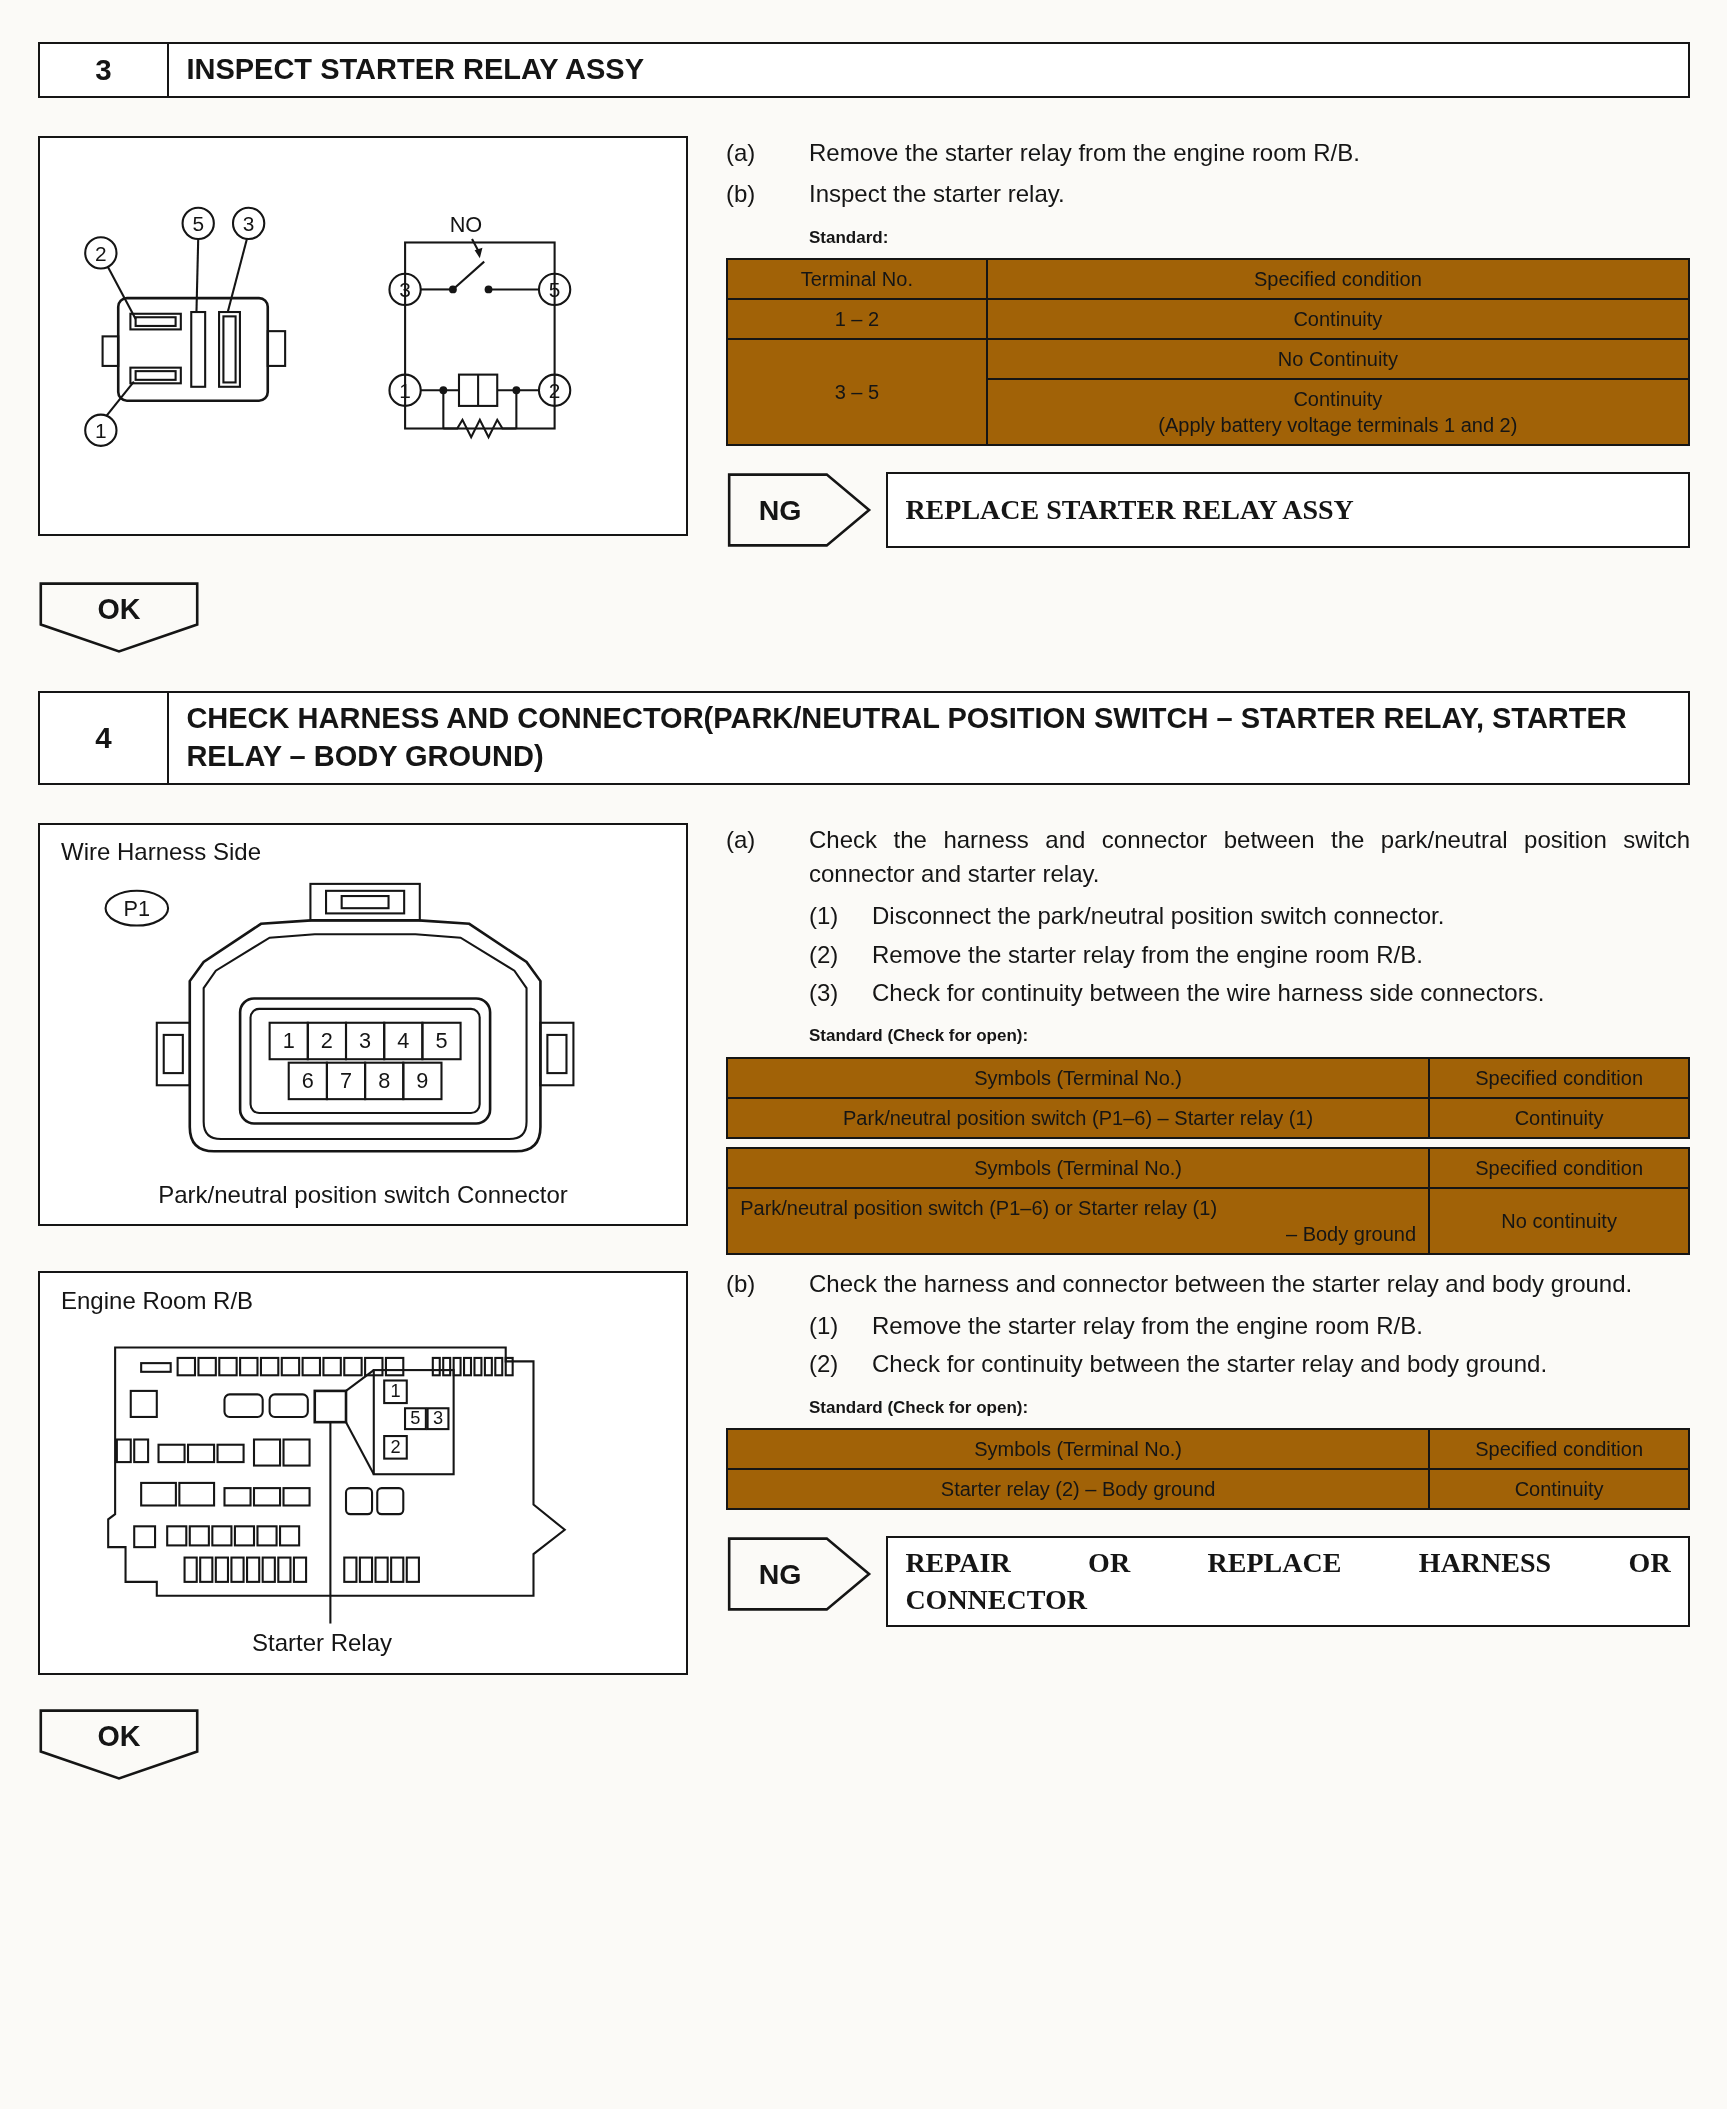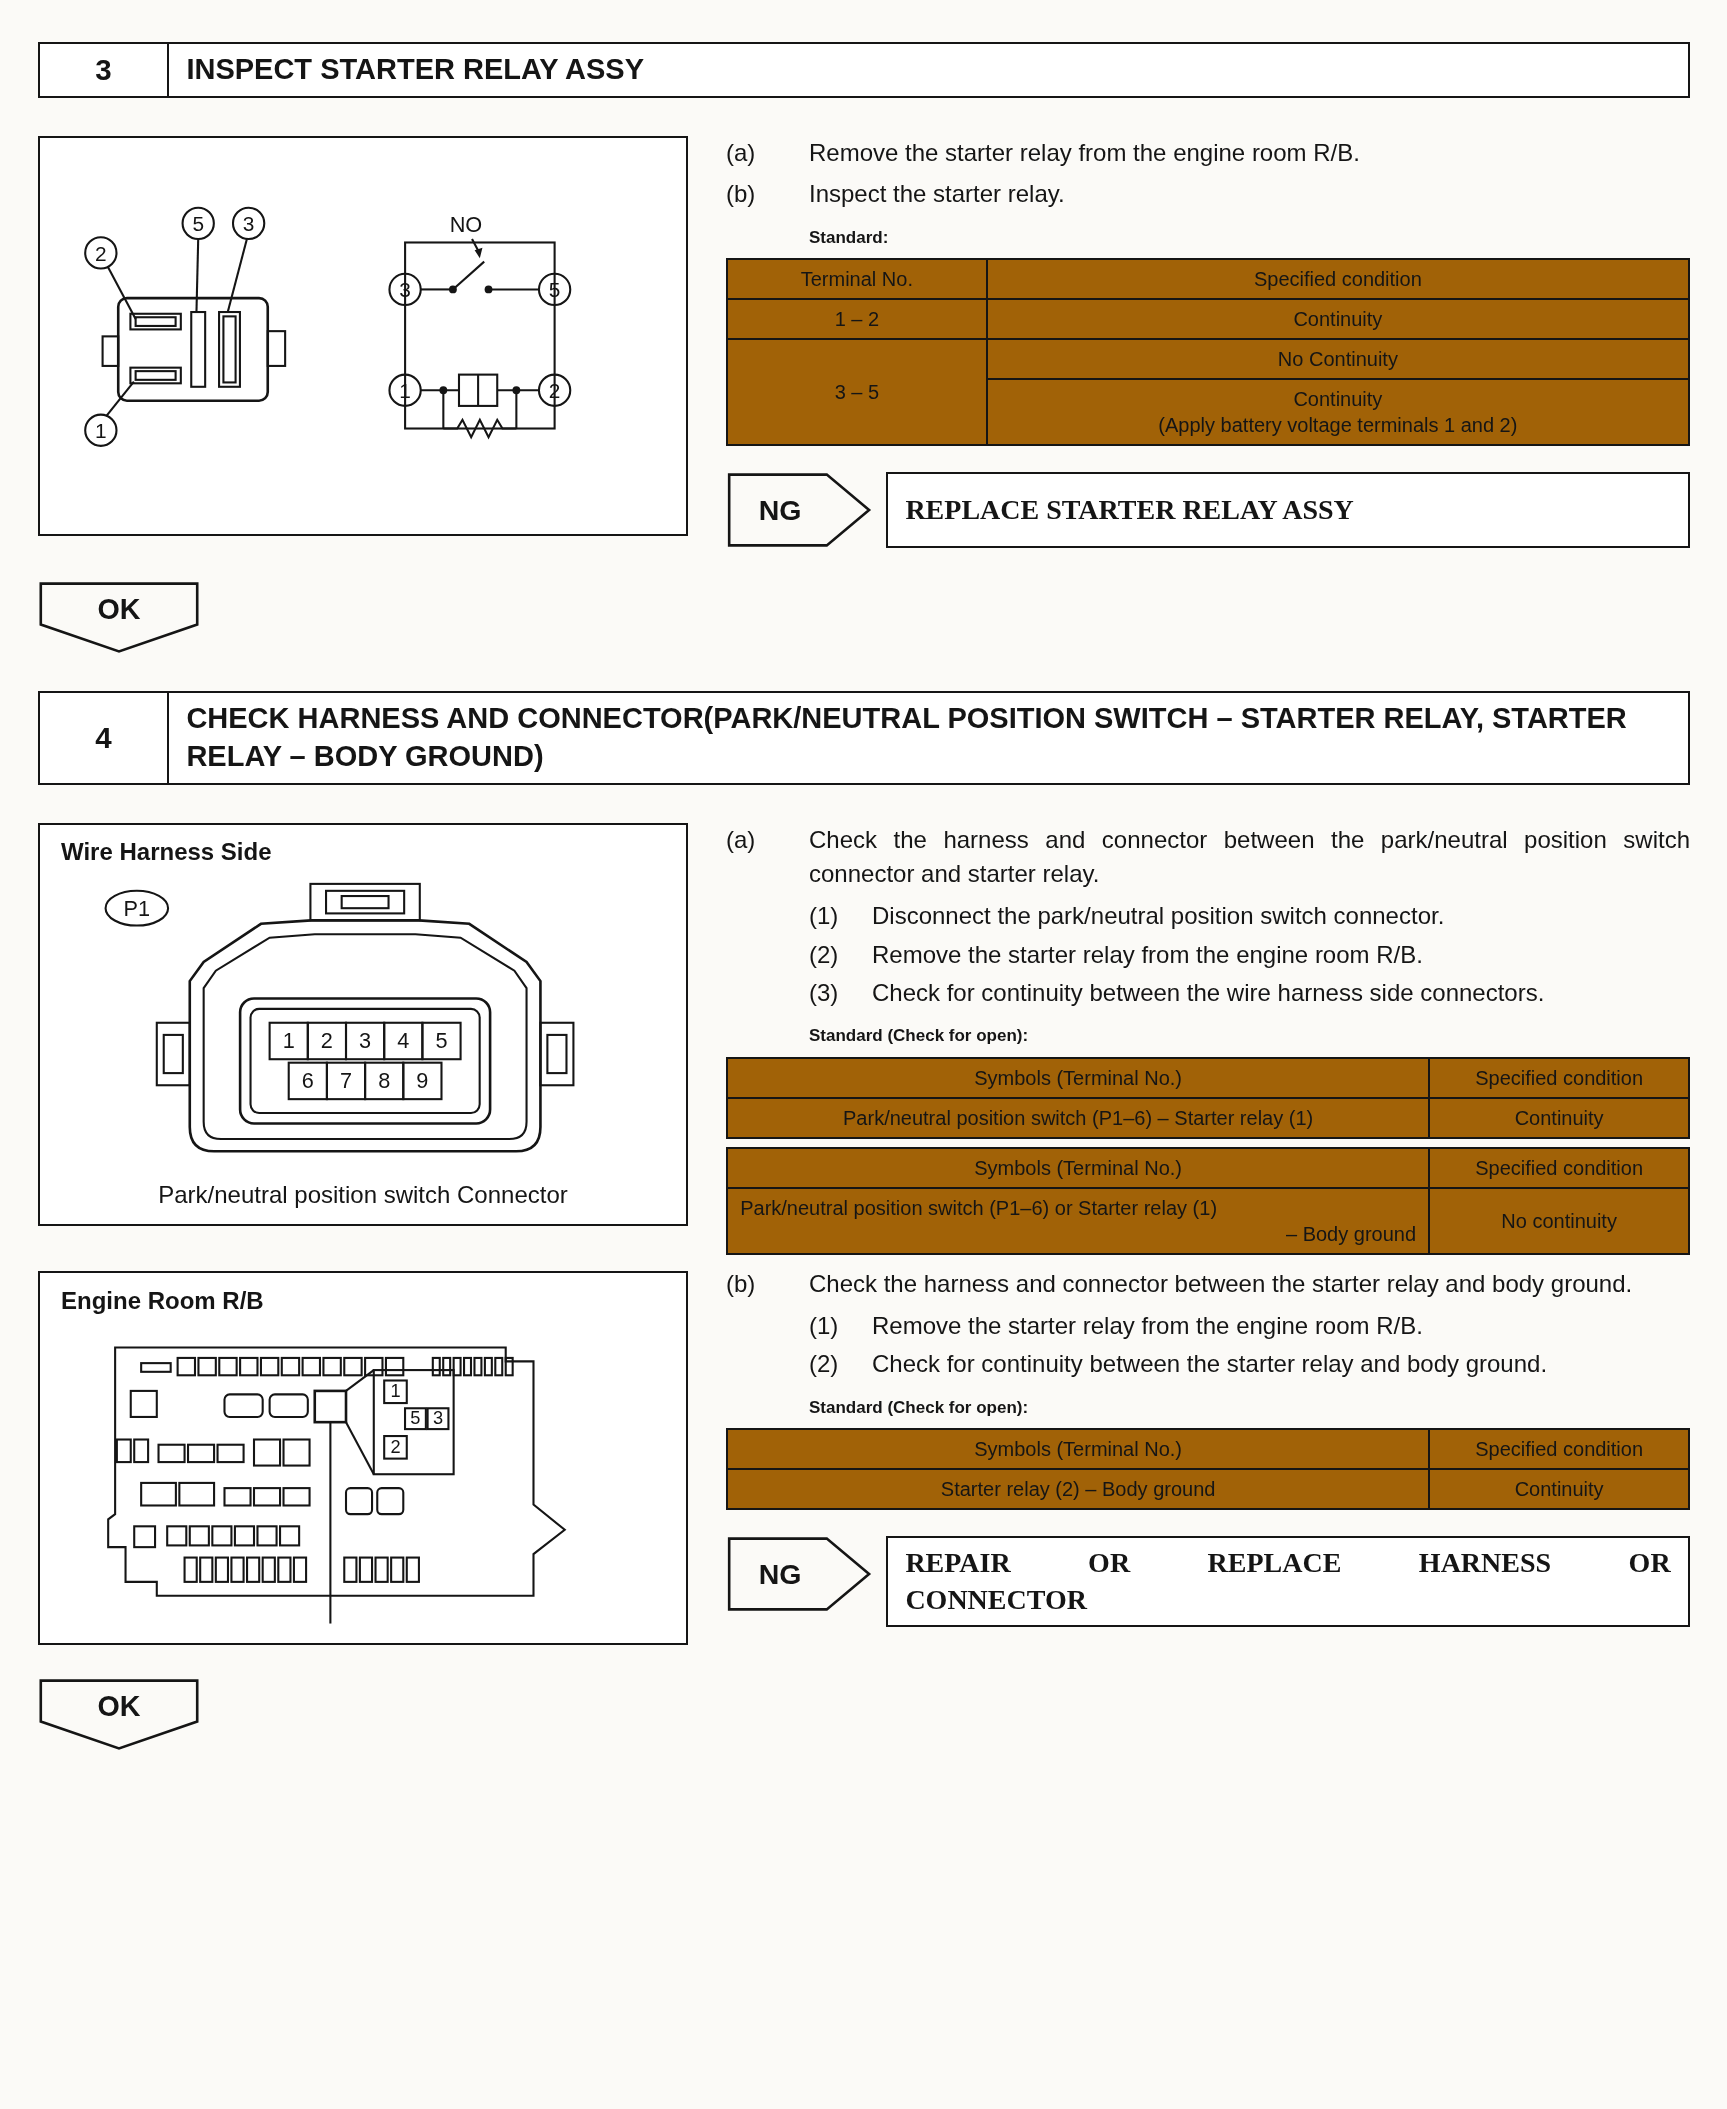--- a/index.html
+++ b/index.html
@@ -38,21 +38,21 @@
 
   
   .section-row { display: flex; gap: 38px; align-items: flex-start; }
   .left-col { flex: 0 0 650px; display: flex; flex-direction: column; gap: 45px; }
   .right-col { flex: 1; min-width: 0; }
 
   .diagram-box { border: 2.6px solid #151515; background: #fff; }
   .relay-box { height: 400px; }
   .relay-box svg { display: block; width: 645px; height: 395px; }
   .wh-box, .er-box { padding: 12px 14px 15.6px 14px; }
-  .box-title { font-size: 24px; font-weight: bold; margin: 1.7px 0 3.5px 7px; }
+  .box-title { font-size: 24px; font-weight: normal; margin: 1.7px 0 3.5px 7px; }
   .wh-box svg, .er-box svg { display: block; width: 617px; height: 309px; }
   .box-caption { font-size: 24px; margin-top: 1.7px; }
   .wh-caption { text-align: center; }
   .er-caption { text-align: left; padding-left: 198px; }
 
   
   .item { display: flex; font-size: 24px; line-height: 1.45; margin-bottom: 7px; }
   .item-marker { flex: 0 0 83px; }
   .item-text { flex: 1; text-align: justify; }
   .subitem { display: flex; font-size: 24px; line-height: 1.45; margin: 3.5px 0 3.5px 83px; }
@@ -358,20 +358,21 @@
             <rect class="ln2" x="222" y="276" width="14" height="28"></rect>
             <rect class="ln2" x="240" y="276" width="14" height="28"></rect>
             <rect class="ln2" x="258" y="276" width="14" height="28"></rect>
             <rect class="ln2" x="276" y="276" width="14" height="28"></rect>
           <rect class="ln2" x="334" y="276" width="14" height="28"></rect>
             <rect class="ln2" x="352" y="276" width="14" height="28"></rect>
             <rect class="ln2" x="370" y="276" width="14" height="28"></rect>
             <rect class="ln2" x="388" y="276" width="14" height="28"></rect>
             <rect class="ln2" x="406" y="276" width="14" height="28"></rect>
         </svg>
+        <div class="box-caption er-caption">Starter Relay</div>
       </div>
     </div>
 
     <div class="right-col">
 
       <div class="item">
         <div class="item-marker">(a)</div>
         <div class="item-text">Check the harness and connector between the park/neutral position switch connector and starter relay.</div>
       </div>
       <div class="subitem">

